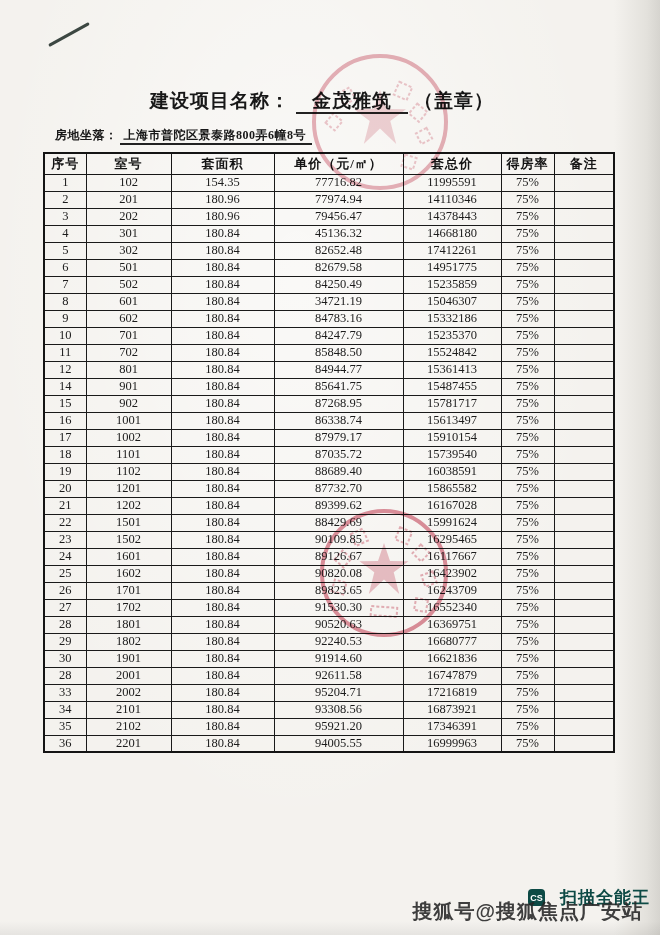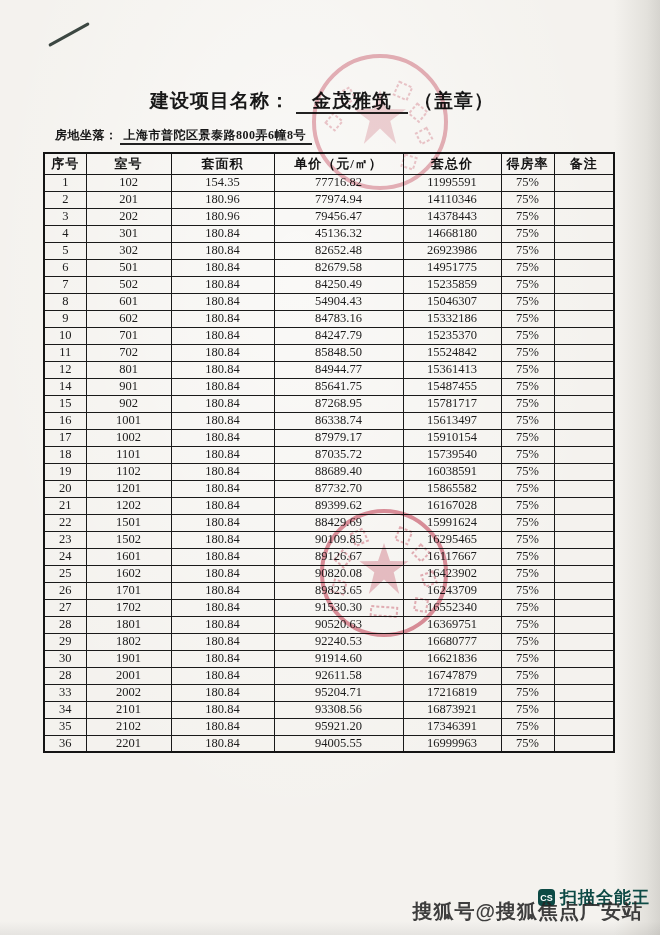--- a/index.html
+++ b/index.html
@@ -62,21 +62,21 @@
     font-family:"Liberation Serif","DejaVu Serif",serif;
   }
   .stamp{ position:absolute; pointer-events:none; mix-blend-mode:multiply; }
   .stamp-top{ left:300px; top:44px; opacity:.42; }
   .stamp-mid{ left:313px; top:503px; opacity:.6; }
   .stamp .ring{ fill:none; stroke:var(--stamp-red,#c9485e); stroke-width:4; }
   .stamp .star{ fill:var(--stamp-red,#c9485e); opacity:.55; }
   .stamp .mark{ fill:none; stroke:var(--stamp-red,#c9485e); stroke-width:2;
     stroke-dasharray:3 2; opacity:.7; }
   .wm-cs{
-    position:absolute; right:10px; top:886px; display:flex; align-items:center; gap:5px;
+    position:absolute; right:10px; top:886px; display:flex; align-items:center; gap:15px;
     font-family:"Liberation Sans","DejaVu Sans",sans-serif; z-index:2;
   }
   .cs-badge{
     display:inline-flex; align-items:center; justify-content:center;
     width:17px; height:17px; border-radius:4px;
     background:var(--camscanner-teal,#0d4a45); color:#fff;
     font-size:9px; font-weight:700; letter-spacing:0;
   }
   .cs-text{ color:var(--camscanner-teal,#0d4a45); font-size:17px; font-weight:700; letter-spacing:1px; }
   .wm-sohu{
@@ -158,21 +158,21 @@
           <td>45136.32</td>
           <td>14668180</td>
           <td>75%</td>
           <td></td>
         </tr>
         <tr>
           <td>5</td>
           <td>302</td>
           <td>180.84</td>
           <td>82652.48</td>
-          <td>26923986</td>
+          <td>17412261</td>
           <td>75%</td>
           <td></td>
         </tr>
         <tr>
           <td>6</td>
           <td>501</td>
           <td>180.84</td>
           <td>82679.58</td>
           <td>14951775</td>
           <td>75%</td>
@@ -184,21 +184,21 @@
           <td>180.84</td>
           <td>84250.49</td>
           <td>15235859</td>
           <td>75%</td>
           <td></td>
         </tr>
         <tr>
           <td>8</td>
           <td>601</td>
           <td>180.84</td>
-          <td>54904.43</td>
+          <td>34721.19</td>
           <td>15046307</td>
           <td>75%</td>
           <td></td>
         </tr>
         <tr>
           <td>9</td>
           <td>602</td>
           <td>180.84</td>
           <td>84783.16</td>
           <td>15332186</td>

